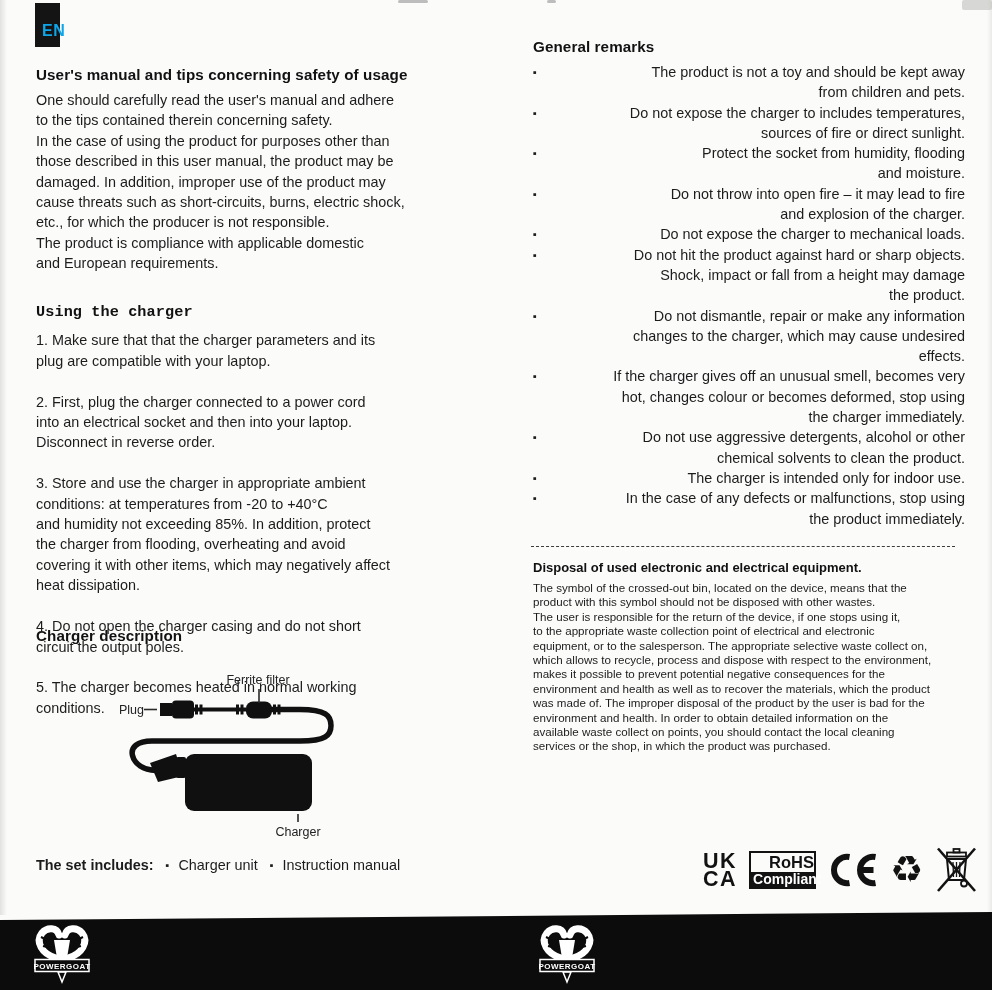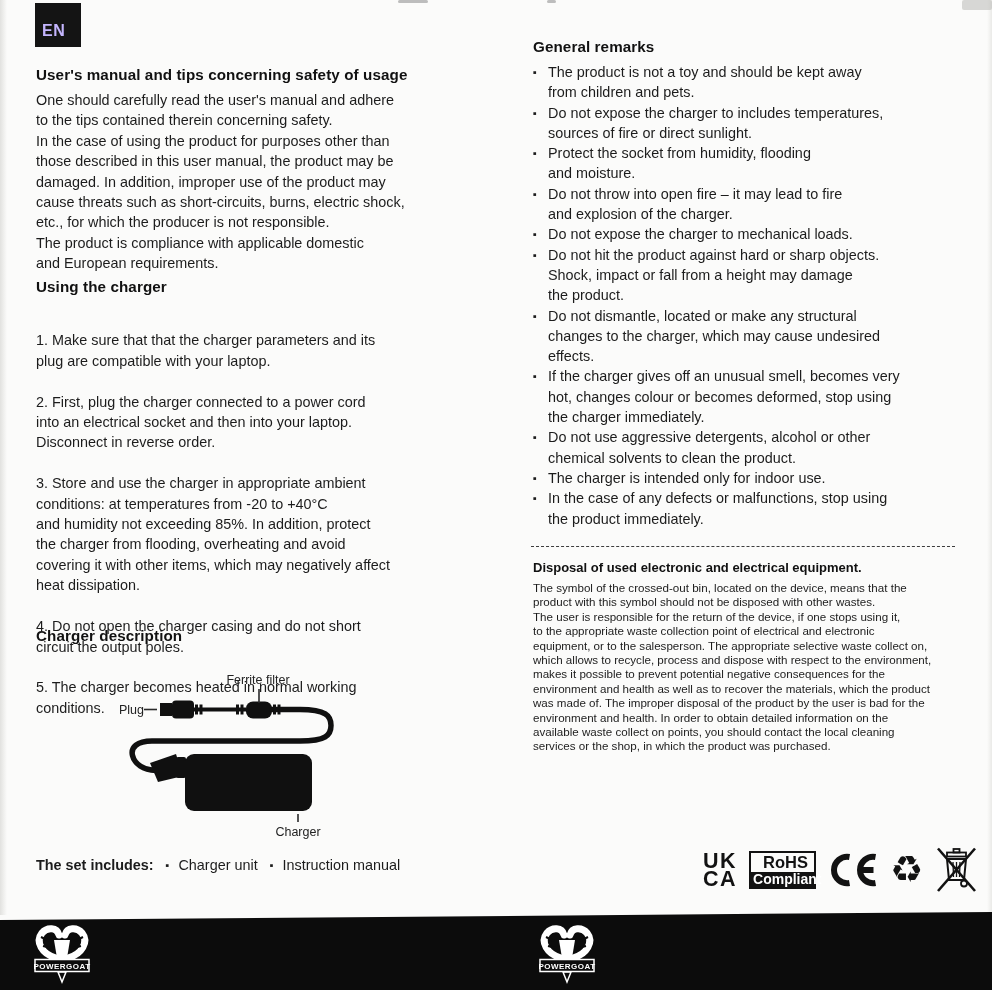--- a/index.html
+++ b/index.html
@@ -14,60 +14,60 @@
   .edge-shadow-left{position:absolute;left:0;top:0;width:7px;height:915px;
     background:linear-gradient(to right,#d9d9d6,rgba(255,255,255,0));opacity:.75;}
   .edge-shadow-right{position:absolute;right:0;top:0;width:5px;height:915px;
     background:linear-gradient(to left,#e3e3e0,rgba(255,255,255,0));opacity:.7;}
   .smudge{position:absolute;background:#8a8a8a;opacity:.55;border-radius:2px;}
   .smudge.a{left:398px;top:0;width:30px;height:3px;}
   .smudge.b{left:547px;top:0;width:9px;height:3px;}
   .smudge.c{left:962px;top:0;width:30px;height:10px;background:#b9b9b6;}
 
   .lang-badge{
-    position:absolute;left:35px;top:3px;width:46px;height:44px;background:#141414;
-    color:#c4b5fd;font-weight:700;font-size:16px;display:flex;align-items:flex-end;
+    position:absolute;left:35px;top:3px;width:25px;height:44px;background:#141414;
+    color:#0ea5e9;font-weight:700;font-size:16px;display:flex;align-items:flex-end;
     padding:0 0 7px 7px;box-sizing:border-box;letter-spacing:.5px;
   }
 
   .h-main{font-size:15.2px;font-weight:700;color:#111;letter-spacing:.1px;}
   .body-text{font-size:14.4px;line-height:20.4px;white-space:pre-line;}
 
   
   #safety-heading{position:absolute;left:36px;top:66px;width:444px;}
   #safety-body{position:absolute;left:36px;top:90px;width:450px;}
-  #using-heading{position:absolute;left:36px;top:278px;}
+  #using-heading{position:absolute;left:36px;top:303px;font-family:Liberation Mono, monospace;}
   #using-steps{position:absolute;left:36px;top:310px;width:450px;}
   #using-steps p{margin:0;}
   #desc-heading{position:absolute;left:36px;top:627px;}
   #diagram{position:absolute;left:100px;top:660px;}
   #set-includes{position:absolute;left:36px;top:857px;font-size:14.4px;}
   #set-includes .label{font-weight:700;}
   #set-includes .inc-item::before{content:"▪";font-size:11px;margin:0 9px 0 12px;
     position:relative;top:-1px;color:#1c1c1c;}
 
   
   #general-heading{position:absolute;left:533px;top:38px;}
   #general-list{position:absolute;left:533px;top:62px;width:432px;margin:0;padding:0;
-    list-style:none;}
+    list-style:none;text-align:right;}
   #general-list li{position:relative;padding-left:15px;margin:0;font-size:14.4px;
     line-height:20.3px;white-space:pre-line;}
   #general-list li::before{content:"▪";position:absolute;left:0;top:0;font-size:11px;}
   #disposal-divider{position:absolute;left:531px;top:546px;width:424px;height:0;
     border-top:1.8px dashed #3c3c3c;}
   #disposal-heading{position:absolute;left:533px;top:560px;font-size:13px;font-weight:700;color:#111;}
   #disposal-body{position:absolute;left:533px;top:581px;width:430px;font-size:11.6px;
     line-height:14.4px;white-space:pre-line;}
 
   
   #cert-row{position:absolute;left:703px;top:845px;height:50px;display:flex;
     align-items:center;gap:12px;color:#121212;}
   .ukca{font-weight:700;font-size:21.5px;line-height:18px;letter-spacing:1.5px;text-align:center;}
   .rohs{border:2.5px solid #121212;text-align:center;width:63px;}
-  .rohs .rohs-top{font-weight:700;font-size:16.5px;line-height:19px;padding:0 12px;color:#121212;}
+  .rohs .rohs-top{font-weight:700;font-size:16.5px;line-height:19px;padding:0 18px;color:#121212;}
   .rohs .rohs-bottom{background:#121212;color:#fff;font-weight:700;font-size:14px;
     line-height:14px;padding:0 2px 1px;text-align:center;}
   .recycle{font-size:37px;line-height:38px;font-family:"DejaVu Sans",sans-serif;}
 
   
   #footer{position:absolute;left:0;top:912px;width:992px;height:78px;background:#0c0c0c;
     clip-path:polygon(0 8px,100% 0,100% 100%,0 100%);}
   .brand-logo{position:absolute;top:12px;}
   .brand-logo.left{left:30px;}
   .brand-logo.center{left:535px;}
@@ -160,21 +160,21 @@
   <li>Do not expose the charger to includes temperatures,
 sources of fire or direct sunlight.</li>
   <li>Protect the socket from humidity, flooding
 and moisture.</li>
   <li>Do not throw into open fire – it may lead to fire
 and explosion of the charger.</li>
   <li>Do not expose the charger to mechanical loads.</li>
   <li>Do not hit the product against hard or sharp objects.
 Shock, impact or fall from a height may damage
 the product.</li>
-  <li>Do not dismantle, located or make any structural
+  <li>Do not dismantle, repair or make any information
 changes to the charger, which may cause undesired
 effects.</li>
   <li>If the charger gives off an unusual smell, becomes very
 hot, changes colour or becomes deformed, stop using
 the charger immediately.</li>
   <li>Do not use aggressive detergents, alcohol or other
 chemical solvents to clean the product.</li>
   <li>The charger is intended only for indoor use.</li>
   <li>In the case of any defects or malfunctions, stop using
 the product immediately.</li>

